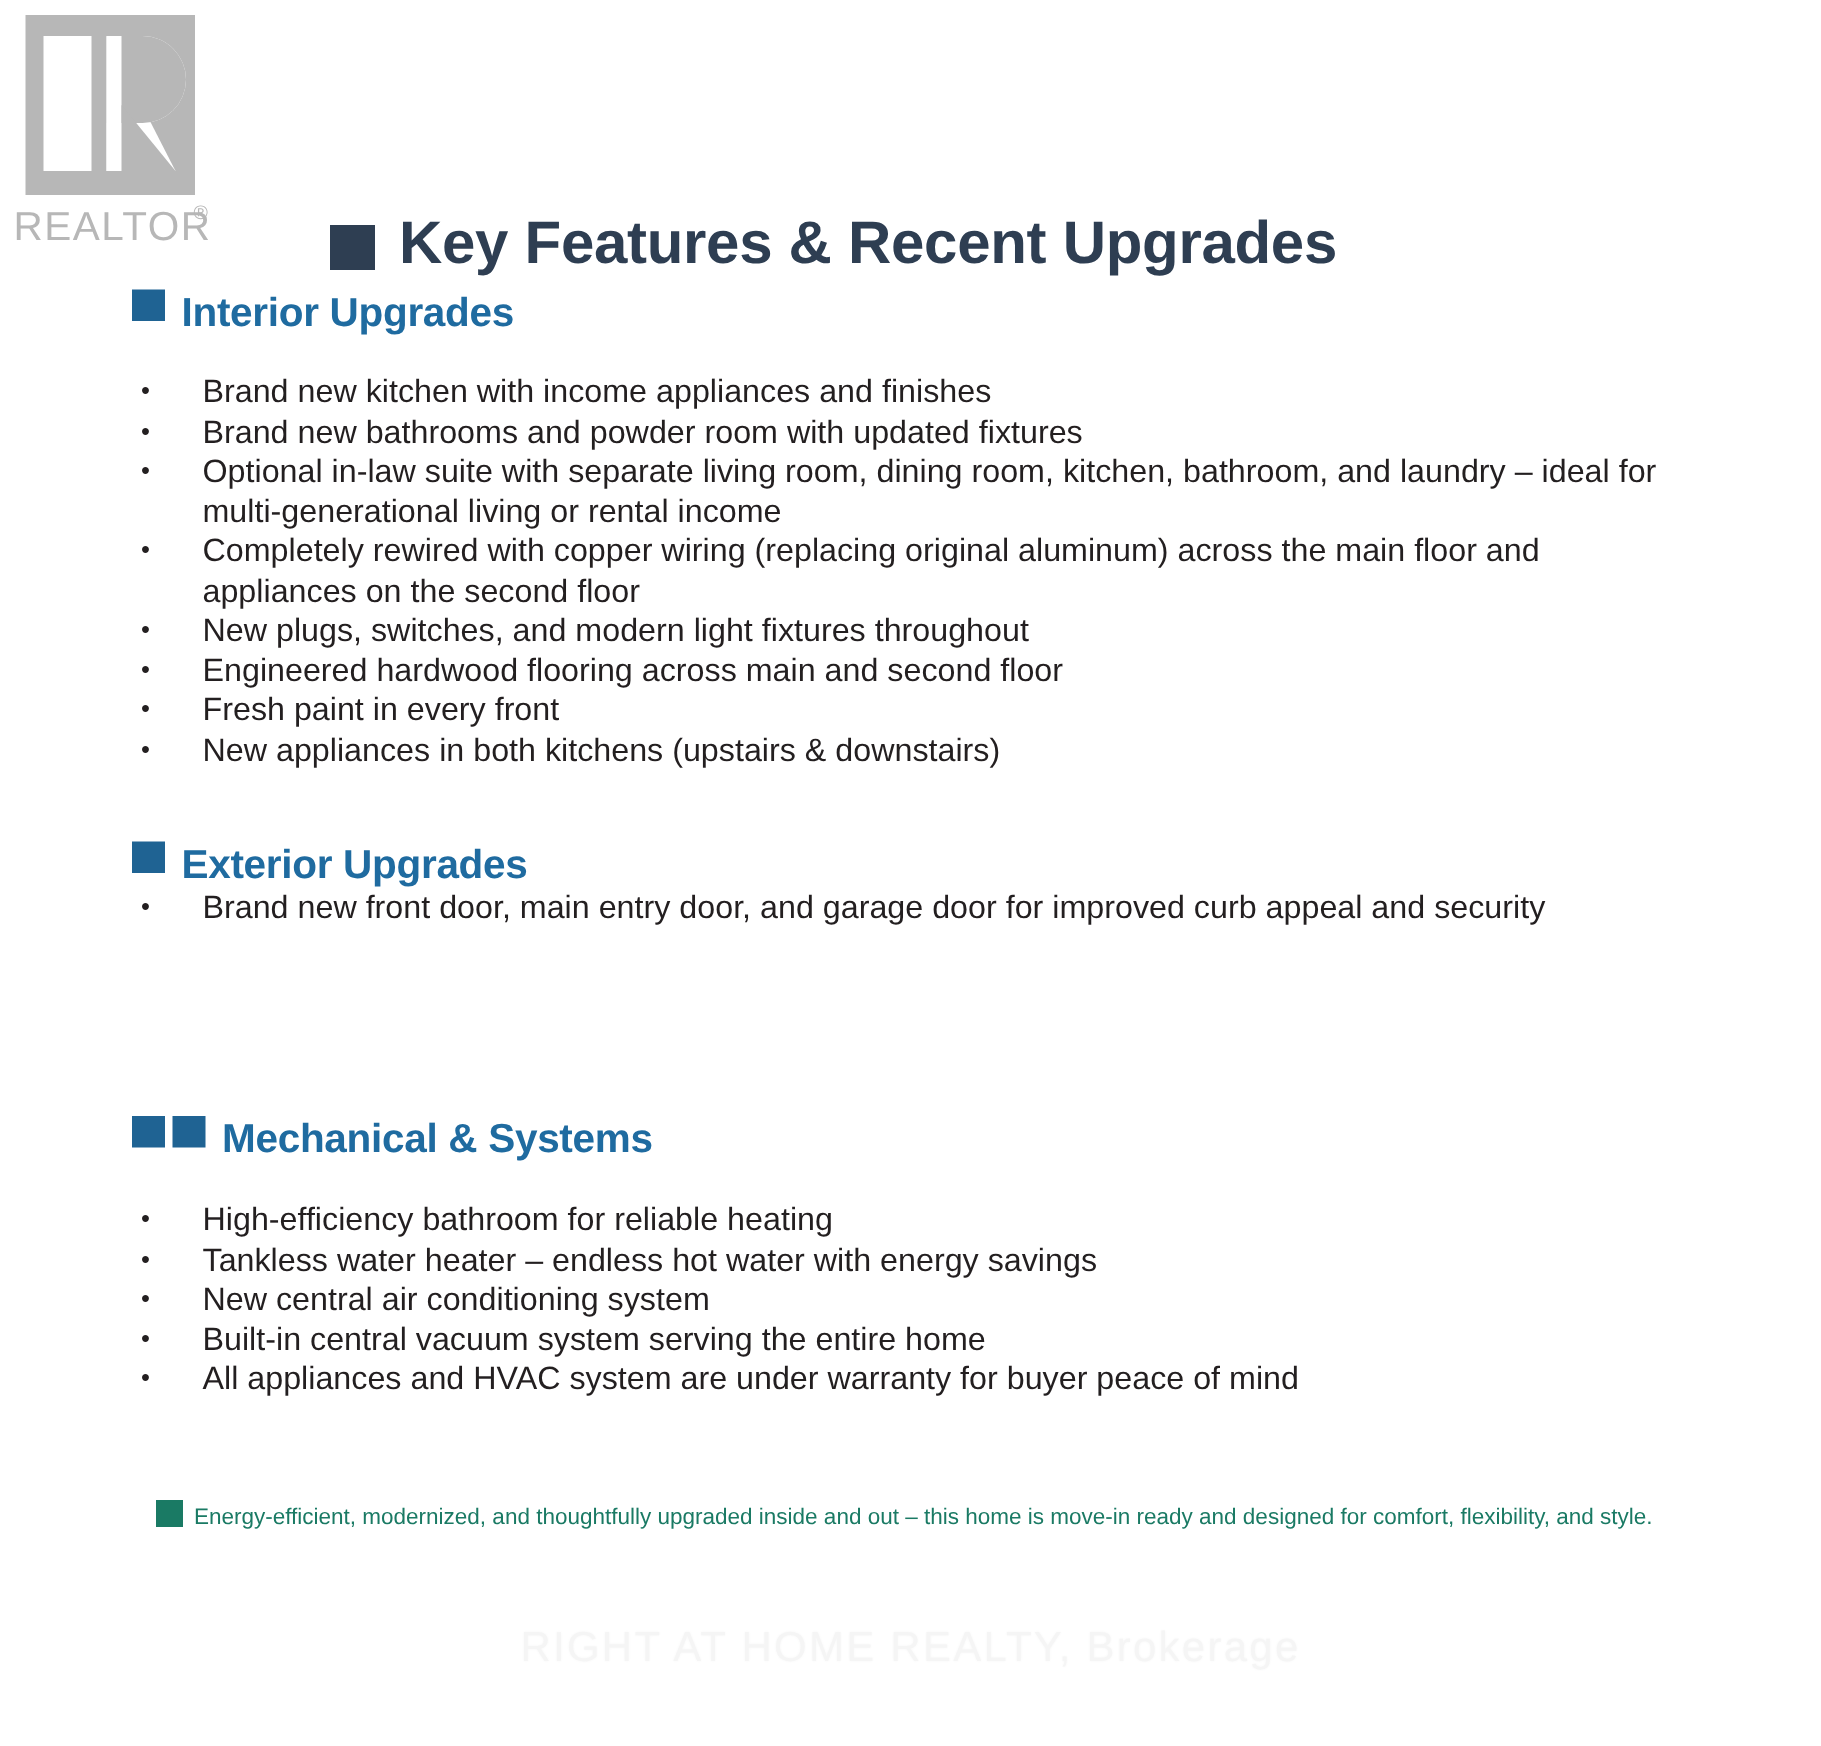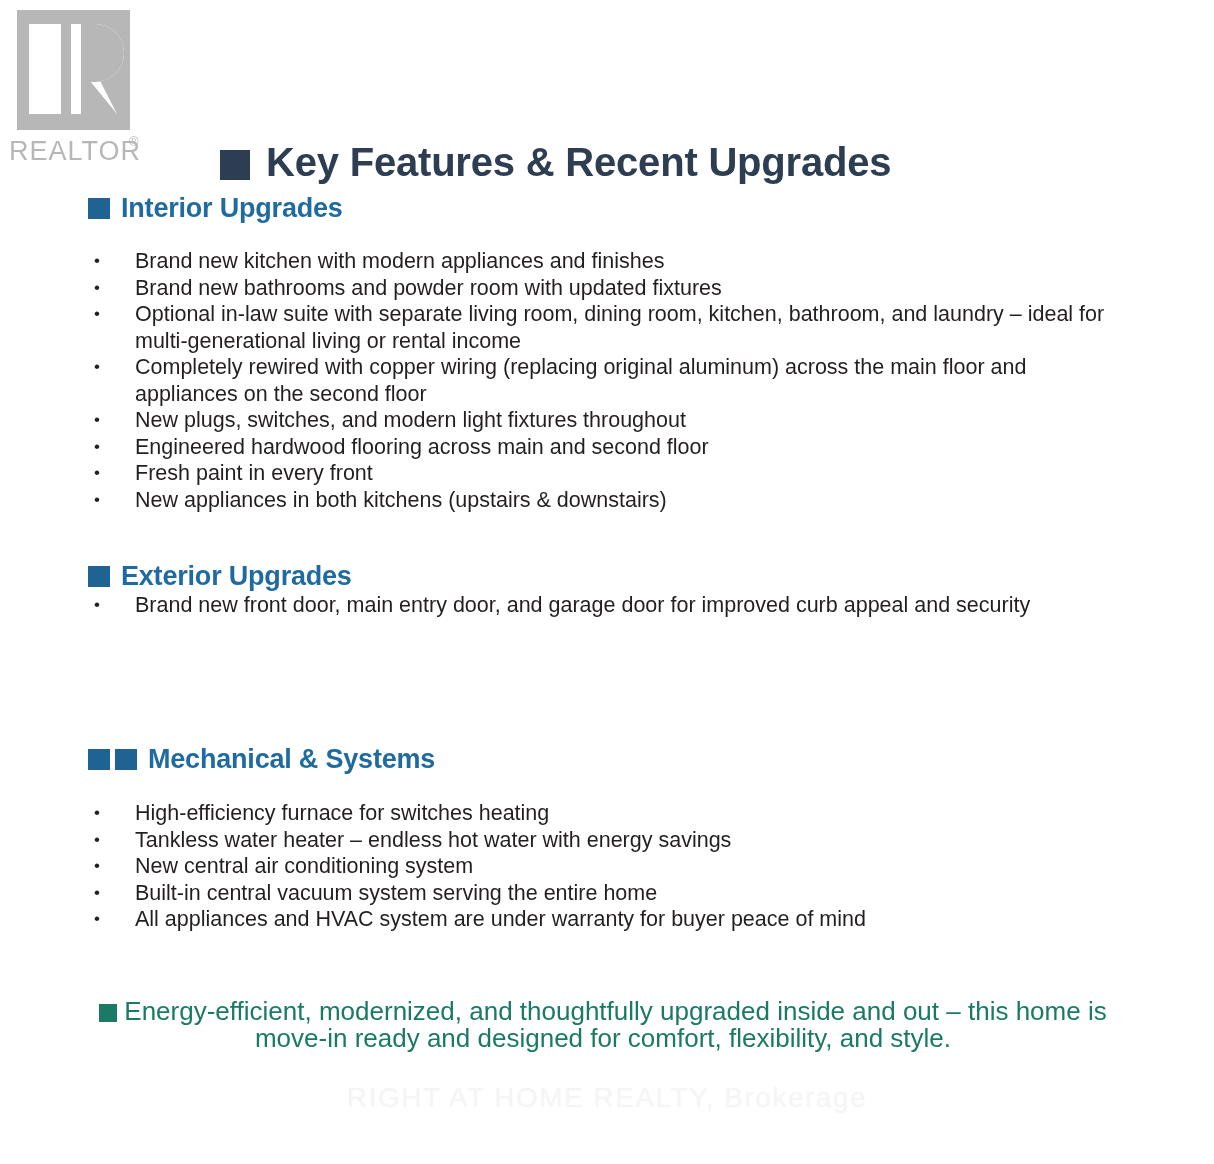--- a/index.html
+++ b/index.html
@@ -68,21 +68,21 @@
   }
 
   
   .section {
     position: absolute;
     left: 88px;
     width: 1040px;
   }
   .section-head {
     display: flex;
-    align-items: center;
+    align-items: flex-start;
     gap: 11px;
   }
   .sq-sec {
     width: 22px;
     height: 21px;
     background: #1f6393;
   }
   .sq-group {
     display: flex;
     gap: 5px;
@@ -120,21 +120,21 @@
   }
 
   
   #closing {
     position: absolute;
     left: 88px;
     top: 998px;
     width: 1030px;
     text-align: center;
     color: #1a7a64;
-    font-size: 26px;
+    font-size: 15px;
     line-height: 27px;
   }
   .sq-green {
     display: inline-block;
     width: 18px;
     height: 18px;
     background: #1a7a64;
     vertical-align: -2px;
     margin-right: 7px;
   }
@@ -178,21 +178,21 @@
   </div>
 
   <div class="section" style="top:193px;">
     <div class="section-head">
       <span class="sq-group">
         <span class="sq sq-sec"></span>
       </span>
       <span class="section-title">Interior Upgrades</span>
     </div>
     <ul class="bullets" style="margin-top:24px;">
-      <li>Brand new kitchen with modern appliances and finishes</li>
+      <li>Brand new kitchen with income appliances and finishes</li>
       <li>Brand new bathrooms and powder room with updated fixtures</li>
       <li>Optional in-law suite with separate living room, dining room, kitchen, bathroom, and laundry – ideal for multi-generational living or rental income</li>
       <li>Completely rewired with copper wiring (replacing original aluminum) across the main floor and appliances on the second floor</li>
       <li>New plugs, switches, and modern light fixtures throughout</li>
       <li>Engineered hardwood flooring across main and second floor</li>
       <li>Fresh paint in every front</li>
       <li>New appliances in both kitchens (upstairs &amp; downstairs)</li>
     </ul>
   </div>
 
@@ -210,21 +210,21 @@
 
   <div class="section" style="top:744px;">
     <div class="section-head">
       <span class="sq-group">
         <span class="sq sq-sec"></span>
         <span class="sq sq-sec"></span>
       </span>
       <span class="section-title">Mechanical &amp; Systems</span>
     </div>
     <ul class="bullets" style="margin-top:25px;">
-      <li>High-efficiency furnace for switches heating</li>
+      <li>High-efficiency bathroom for reliable heating</li>
       <li>Tankless water heater – endless hot water with energy savings</li>
       <li>New central air conditioning system</li>
       <li>Built-in central vacuum system serving the entire home</li>
       <li>All appliances and HVAC system are under warranty for buyer peace of mind</li>
     </ul>
   </div>
 
   <div id="closing">
     <span class="sq-green"></span><span>Energy-efficient, modernized, and thoughtfully upgraded inside and out – this home is move-in ready and designed for comfort, flexibility, and style.</span>
   </div>

